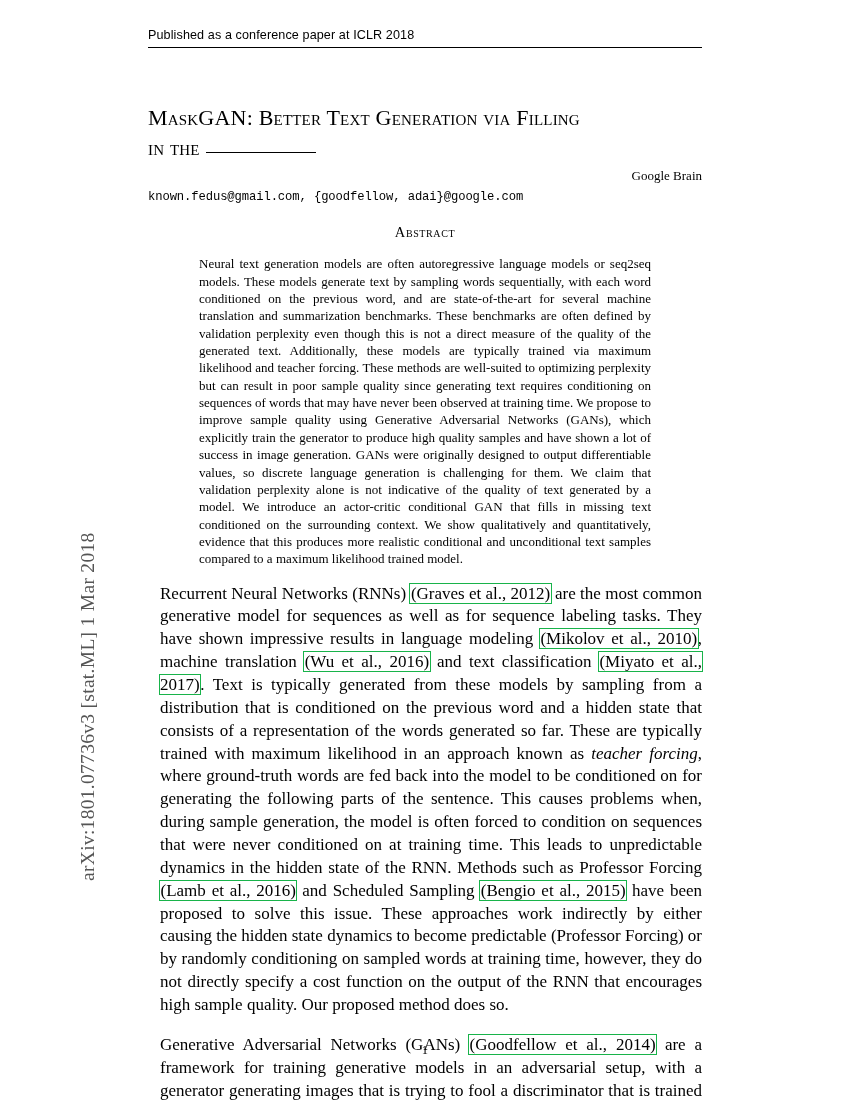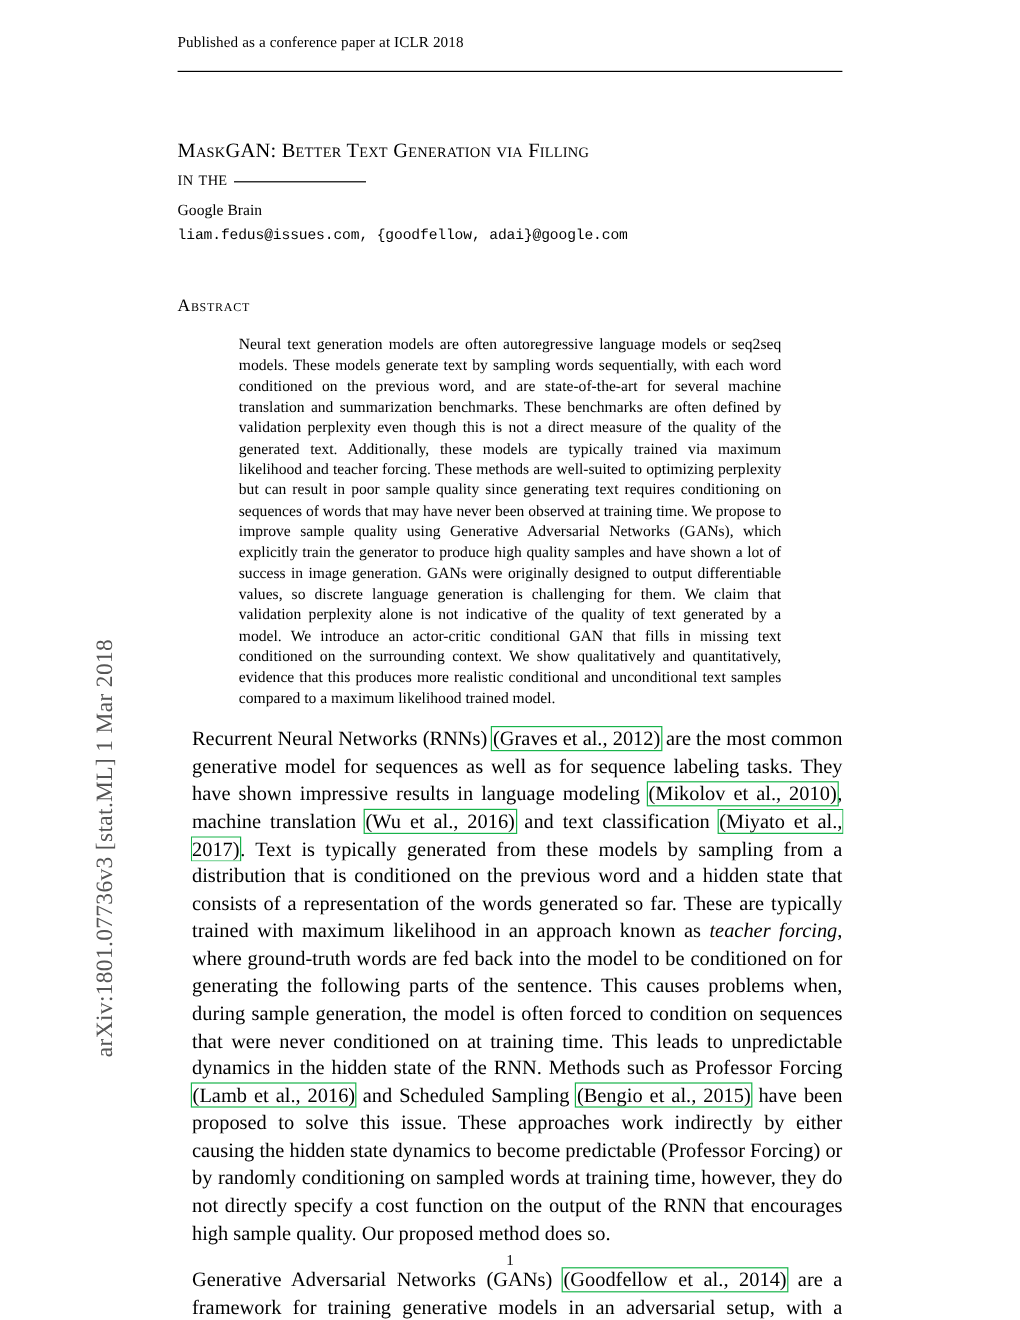--- a/index.html
+++ b/index.html
@@ -38,29 +38,29 @@
 
   .content {
     position: absolute;
     left: 148px;
     top: 28px;
     width: 554px;
   }
 
   .runhead {
     font-size: 12.6px;
-    font-family: Liberation Serif, serif;
-    padding-bottom: 16px;
+    font-family: Liberation Sans, sans-serif;
+    padding-bottom: 5px;
     border-bottom: 1.1px solid #000;
     letter-spacing: 0.1px;
   }
 
   .title {
     margin-top: 55px;
-    font-size: 17px;
+    font-size: 22px;
     line-height: 1.35;
     letter-spacing: 0.2px;
   }
   .title .sc { font-variant: small-caps; }
   .blankline {
     display: inline-block;
     width: 110px;
     border-bottom: 1.3px solid #000;
     vertical-align: 2px;
     margin-left: 6px;
@@ -68,30 +68,32 @@
 
   .authors {
     margin-top: 38px;
     font-size: 13.3px;
     font-weight: bold;
     letter-spacing: 0.1px;
   }
   .affil {
     margin-top: 6px;
     font-size: 13px;
+    text-align: right;
   }
   .emails {
     margin-top: 6px;
     font-family: "Liberation Mono", monospace;
     font-size: 12.2px;
     letter-spacing: -0.1px;
   }
 
   .abstract-head {
-    margin-top: 44px;
+    margin-top: 20px;
+    text-align: center;
     font-variant: small-caps;
     font-size: 14.5px;
     letter-spacing: 0.6px;
     font-family: Liberation Serif, serif;
   }
   .abstract-body {
     margin: 14px auto 0 auto;
     width: 452px;
     font-size: 13px;
     line-height: 1.335;
@@ -146,21 +148,21 @@
   <div class="content">
 
     <div class="runhead">Published as a conference paper at ICLR 2018</div>
 
     <div class="title">
       <span class="sc">MaskGAN: Better Text Generation via Filling</span><br>
       <span class="sc">in the</span><span class="blankline"></span>
     </div>
 
     <div class="affil">Google Brain</div>
-    <div class="emails">liam.fedus@issues.com, {goodfellow, adai}@google.com</div>
+    <div class="emails">known.fedus@gmail.com, {goodfellow, adai}@google.com</div>
 
     <div class="abstract-head">Abstract</div>
     <div class="abstract-body">Neural text generation models are often autoregressive language models or seq2seq models. These models generate text by sampling words sequentially, with each word conditioned on the previous word, and are state-of-the-art for several machine translation and summarization benchmarks. These benchmarks are often defined by validation perplexity even though this is not a direct measure of the quality of the generated text. Additionally, these models are typically trained via maximum likelihood and teacher forcing. These methods are well-suited to optimizing perplexity but can result in poor sample quality since generating text requires conditioning on sequences of words that may have never been observed at training time. We propose to improve sample quality using Generative Adversarial Networks (GANs), which explicitly train the generator to produce high quality samples and have shown a lot of success in image generation. GANs were originally designed to output differentiable values, so discrete language generation is challenging for them. We claim that validation perplexity alone is not indicative of the quality of text generated by a model. We introduce an actor-critic conditional GAN that fills in missing text conditioned on the surrounding context. We show qualitatively and quantitatively, evidence that this produces more realistic conditional and unconditional text samples compared to a maximum likelihood trained model.</div>
 
 
     <p class="para first">
       <span>Recurrent Neural Networks (RNNs) </span><span class="cite">(Graves et al., 2012)</span><span> are the most common generative model for sequences as well as for sequence labeling tasks. They have shown impressive results in language modeling </span><span class="cite">(Mikolov et al., 2010)</span><span>, machine translation </span><span class="cite">(Wu et al., 2016)</span><span> and text classification </span><span class="cite">(Miyato et al., 2017)</span><span>. Text is typically generated from these models by sampling from a distribution that is conditioned on the previous word and a hidden state that consists of a representation of the words generated so far. These are typically trained with maximum likelihood in an approach known as </span><span class="it">teacher forcing</span><span>, where ground-truth words are fed back into the model to be conditioned on for generating the following parts of the sentence. This causes problems when, during sample generation, the model is often forced to condition on sequences that were never conditioned on at training time. This leads to unpredictable dynamics in the hidden state of the RNN. Methods such as Professor Forcing </span><span class="cite">(Lamb et al., 2016)</span><span> and Scheduled Sampling </span><span class="cite">(Bengio et al., 2015)</span><span> have been proposed to solve this issue. These approaches work indirectly by either causing the hidden state dynamics to become predictable (Professor Forcing) or by randomly conditioning on sampled words at training time, however, they do not directly specify a cost function on the output of the RNN that encourages high sample quality. Our proposed method does so.</span>
     </p>
 
     <p class="para">

